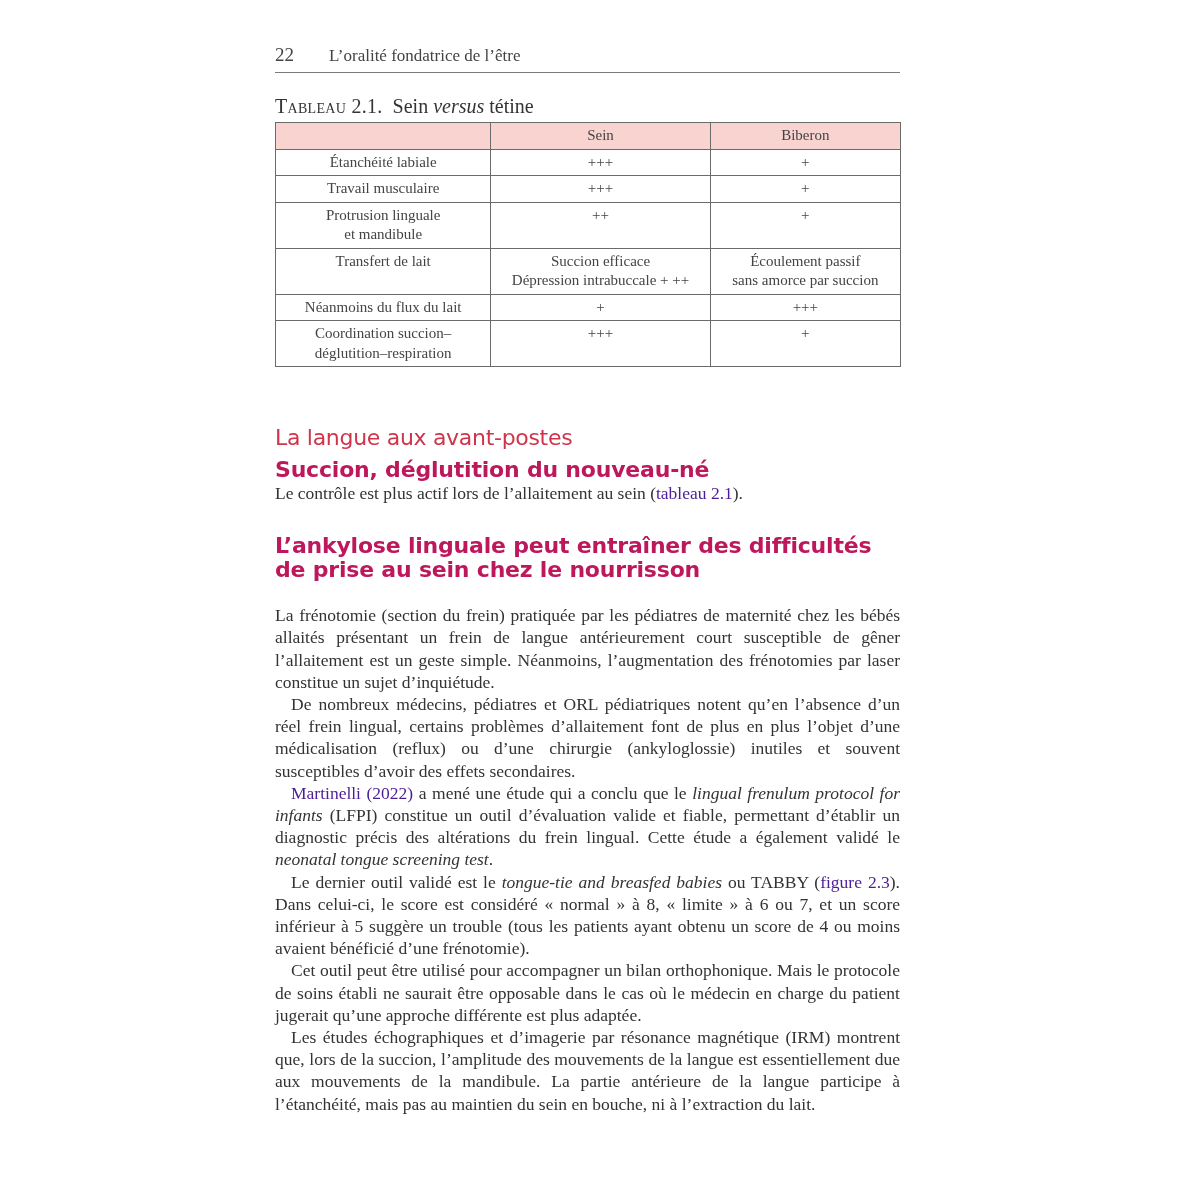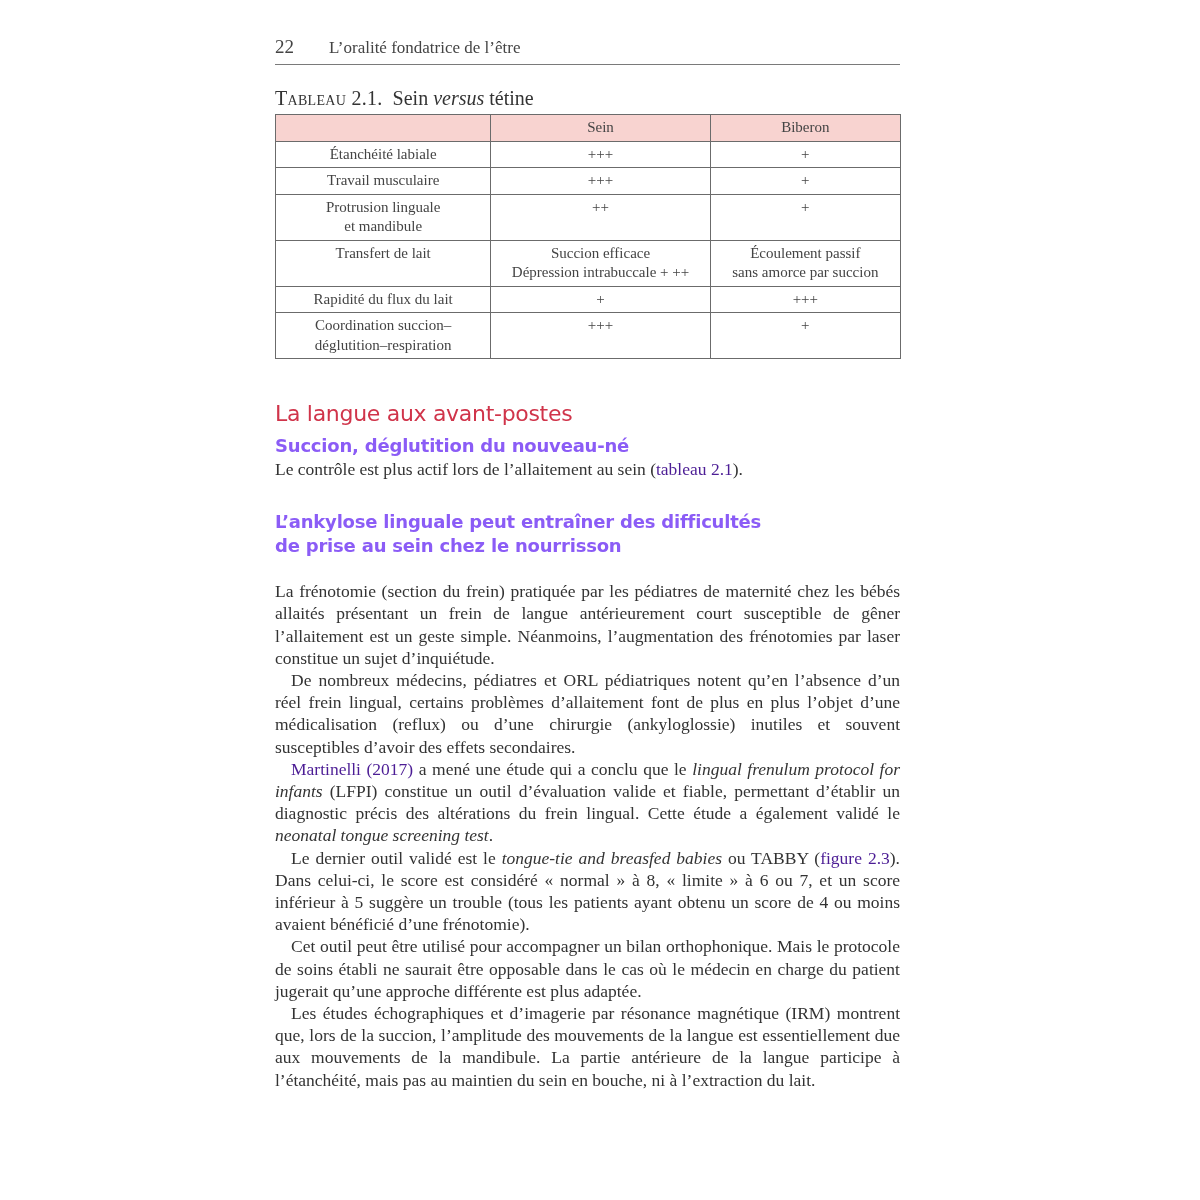--- a/index.html
+++ b/index.html
@@ -1,34 +1,34 @@
 <!DOCTYPE html>
 <html><head>
 <meta charset="utf-8">
 <style>
   html, body { margin: 0; padding: 0; background: #ffffff; }
   body { width: 1200px; height: 1200px; position: relative; overflow: hidden;
          font-family: "Liberation Serif", "DejaVu Serif", serif; color: #333; }
-  .page { position: absolute; left: 275px; top: 36px; width: 625px; }
+  .page { position: absolute; left: 275px; top: 44px; width: 625px; }
   .running-head { display: flex; align-items: baseline; font-size: 17px; color: #444;
                   border-bottom: 1.5px solid #7a7a7a; padding-bottom: 6px; }
   .running-head .num { font-size: 19px; width: 54px; }
   .table-caption { margin-top: 22px; font-size: 20px; color: #333; }
   .table-caption .sc { font-variant: small-caps; letter-spacing: 0.3px; }
   .table-caption em { font-style: italic; }
   table.t { margin-top: 4px; width: 626px; border-collapse: collapse; font-size: 15px; color: #444; }
   table.t th, table.t td { border: 1px solid #6b6b6b; vertical-align: top; text-align: center;
                             padding: 3px 8px 3px 8px; line-height: 19.5px; }
   table.t thead th { background: #f8d3d0; font-weight: normal; text-align: center; height: 19px; }
   table.t col.c1 { width: 215px; } table.t col.c2 { width: 219px; } table.t col.c3 { width: 190px; }
   .pre { white-space: pre-line; }
   h2.section { font-family: "DejaVu Sans", "Liberation Sans", sans-serif; font-weight: normal;
-               color: #d0344a; font-size: 22px; margin: 42px 0 0 0; letter-spacing: -0.3px; }
+               color: #d0344a; font-size: 22px; margin: 58px 0 0 0; letter-spacing: -0.3px; }
   h3.sub { font-family: "DejaVu Sans", "Liberation Sans", sans-serif; font-weight: bold;
-           color: #8b5cf6; font-size: 18px; margin: 8px 0 0 0; line-height: 24px; letter-spacing: -0.2px; }
+           color: #be185d; font-size: 22px; margin: 8px 0 0 0; line-height: 24px; letter-spacing: -0.2px; }
   h3.sub.second { margin-top: 30px; }
   p { margin: 0; font-size: 17.5px; line-height: 22.2px; text-align: justify; color: #333; }
   p.first { margin-top: 22px; }
   p.indent { text-indent: 16px; }
   a.ref { color: #4c1d95; text-decoration: none; }
   em { font-style: italic; }
 </style>
 </head>
 <body>
 
@@ -74,21 +74,21 @@
         <td class="pre">+</td>
       </tr>
       <tr>
         <td class="pre">Transfert de lait</td>
         <td class="pre">Succion efficace
 Dépression intrabuccale + ++</td>
         <td class="pre">Écoulement passif
 sans amorce par succion</td>
       </tr>
       <tr>
-        <td class="pre">Rapidité du flux du lait</td>
+        <td class="pre">Néanmoins du flux du lait</td>
         <td class="pre">+</td>
         <td class="pre">+++</td>
       </tr>
       <tr>
         <td class="pre">Coordination succion–
 déglutition–respiration</td>
         <td class="pre">+++</td>
         <td class="pre">+</td>
       </tr>
     </tbody>
@@ -101,17 +101,17 @@
     <span>Le contrôle est plus actif lors de l’allaitement au sein (</span><a class="ref" href="#">tableau 2.1</a><span>).</span>
   </p>
 
   <h3 class="sub second">
     <span>L’ankylose linguale peut entraîner des difficultés</span><br>
     <span>de prise au sein chez le nourrisson</span>
   </h3>
 
   <p class="first">La frénotomie (section du frein) pratiquée par les pédiatres de maternité chez les bébés allaités présentant un frein de langue antérieurement court susceptible de gêner l’allaitement est un geste simple. Néanmoins, l’augmentation des frénotomies par laser constitue un sujet d’inquiétude.</p>
   <p class="indent">De nombreux médecins, pédiatres et ORL pédiatriques notent qu’en l’absence d’un réel frein lingual, certains problèmes d’allaitement font de plus en plus l’objet d’une médicalisation (reflux) ou d’une chirurgie (ankyloglossie) inutiles et souvent susceptibles d’avoir des effets secondaires.</p>
-  <p class="indent"><a class="ref" href="#">Martinelli (2017)</a><span> a mené une étude qui a conclu que le </span><em>lingual frenulum protocol for infants</em><span> (LFPI) constitue un outil d’évaluation valide et fiable, permettant d’établir un diagnostic précis des altérations du frein lingual. Cette étude a également validé le </span><em>neonatal tongue screening test</em><span>.</span></p>
+  <p class="indent"><a class="ref" href="#">Martinelli (2022)</a><span> a mené une étude qui a conclu que le </span><em>lingual frenulum protocol for infants</em><span> (LFPI) constitue un outil d’évaluation valide et fiable, permettant d’établir un diagnostic précis des altérations du frein lingual. Cette étude a également validé le </span><em>neonatal tongue screening test</em><span>.</span></p>
   <p class="indent"><span>Le dernier outil validé est le </span><em>tongue-tie and breasfed babies</em><span> ou TABBY (</span><a class="ref" href="#">figure 2.3</a><span>). Dans celui-ci, le score est considéré « normal » à 8, « limite » à 6 ou 7, et un score inférieur à 5 suggère un trouble (tous les patients ayant obtenu un score de 4 ou moins avaient bénéficié d’une frénotomie).</span></p>
   <p class="indent">Cet outil peut être utilisé pour accompagner un bilan orthophonique. Mais le protocole de soins établi ne saurait être opposable dans le cas où le médecin en charge du patient jugerait qu’une approche différente est plus adaptée.</p>
   <p class="indent">Les études échographiques et d’imagerie par résonance magnétique (IRM) montrent que, lors de la succion, l’amplitude des mouvements de la langue est essentiellement due aux mouvements de la mandibule. La partie antérieure de la langue participe à l’étanchéité, mais pas au maintien du sein en bouche, ni à l’extraction du lait.</p>
 </div>
 
 </body></html>

